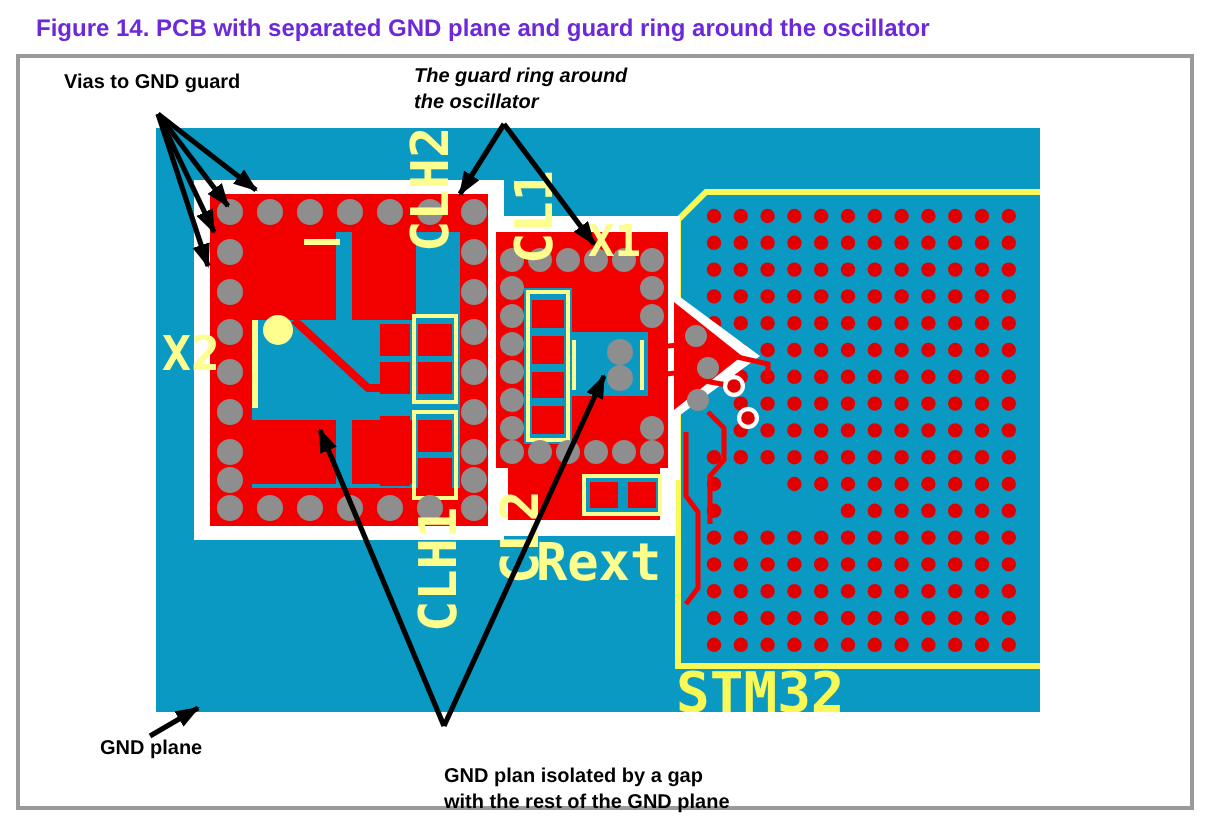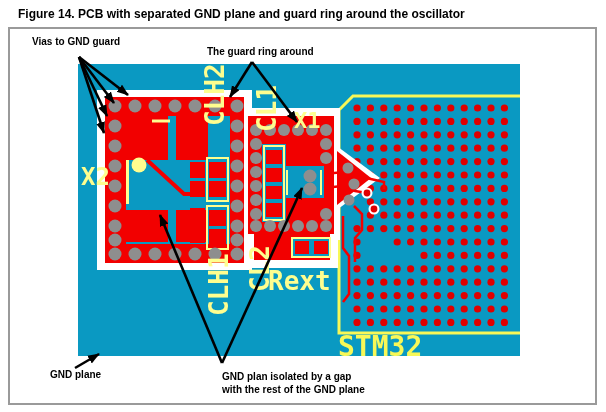--- a/index.html
+++ b/index.html
@@ -1,18 +1,18 @@
 <!DOCTYPE html>
 <html><head>
 <meta charset="utf-8">
 <style>
   html,body{margin:0;padding:0;background:#ffffff;}
   #stage{position:relative;width:606px;height:412px;background:#ffffff;overflow:hidden;
          font-family:"Liberation Sans", sans-serif;}
-  .fig-title{position:absolute;left:18px;top:7px;font-size:12px;font-weight:bold;color:#000000;
+  .fig-title{position:absolute;left:18px;top:7px;font-size:12px;font-weight:bold;color:#6d28d9;
              white-space:nowrap;}
   .fig-box{position:absolute;left:8px;top:27px;width:585px;height:374px;border:2px solid #9a9a9a;
            background:#ffffff;}
   .pcb-svg{position:absolute;left:68px;top:35px;}
   .arrow-svg{position:absolute;left:0;top:0;pointer-events:none;}
   .ann{position:absolute;font-size:10px;font-weight:bold;color:#000;line-height:13px;white-space:nowrap;}
 </style>
 </head>
 <body>
 
@@ -391,23 +391,24 @@
         <line x1="69" y1="28" x2="94" y2="104" marker-end="url(#ah)"></line>
         <line x1="242" y1="33" x2="220" y2="68" marker-end="url(#ah)"></line>
         <line x1="242" y1="33" x2="287" y2="93" marker-end="url(#ah)"></line>
         <line x1="212" y1="334" x2="150" y2="186" marker-end="url(#ah)"></line>
         <line x1="212" y1="334" x2="292" y2="159" marker-end="url(#ah)"></line>
         <line x1="65" y1="339" x2="89" y2="325" marker-end="url(#ah)"></line>
       </g>
     </svg>
 
     <div class="ann" style="left:22px;top:6px;">Vias to GND guard</div>
-    <div class="ann" style="left:197px;top:16px;">
+    <div class="ann" style="left:197px;top:3px;font-style:italic;">
       <div>The guard ring around</div>
+      <div>the oscillator</div>
     </div>
     <div class="ann" style="left:40px;top:339px;">GND plane</div>
-    <div class="ann" style="left:212px;top:341px;">
+    <div class="ann" style="left:212px;top:353px;">
       <div>GND plan isolated by a gap</div>
       <div>with the rest of the GND plane</div>
     </div>
 
   </div>
 </div>
 
 </body></html>

